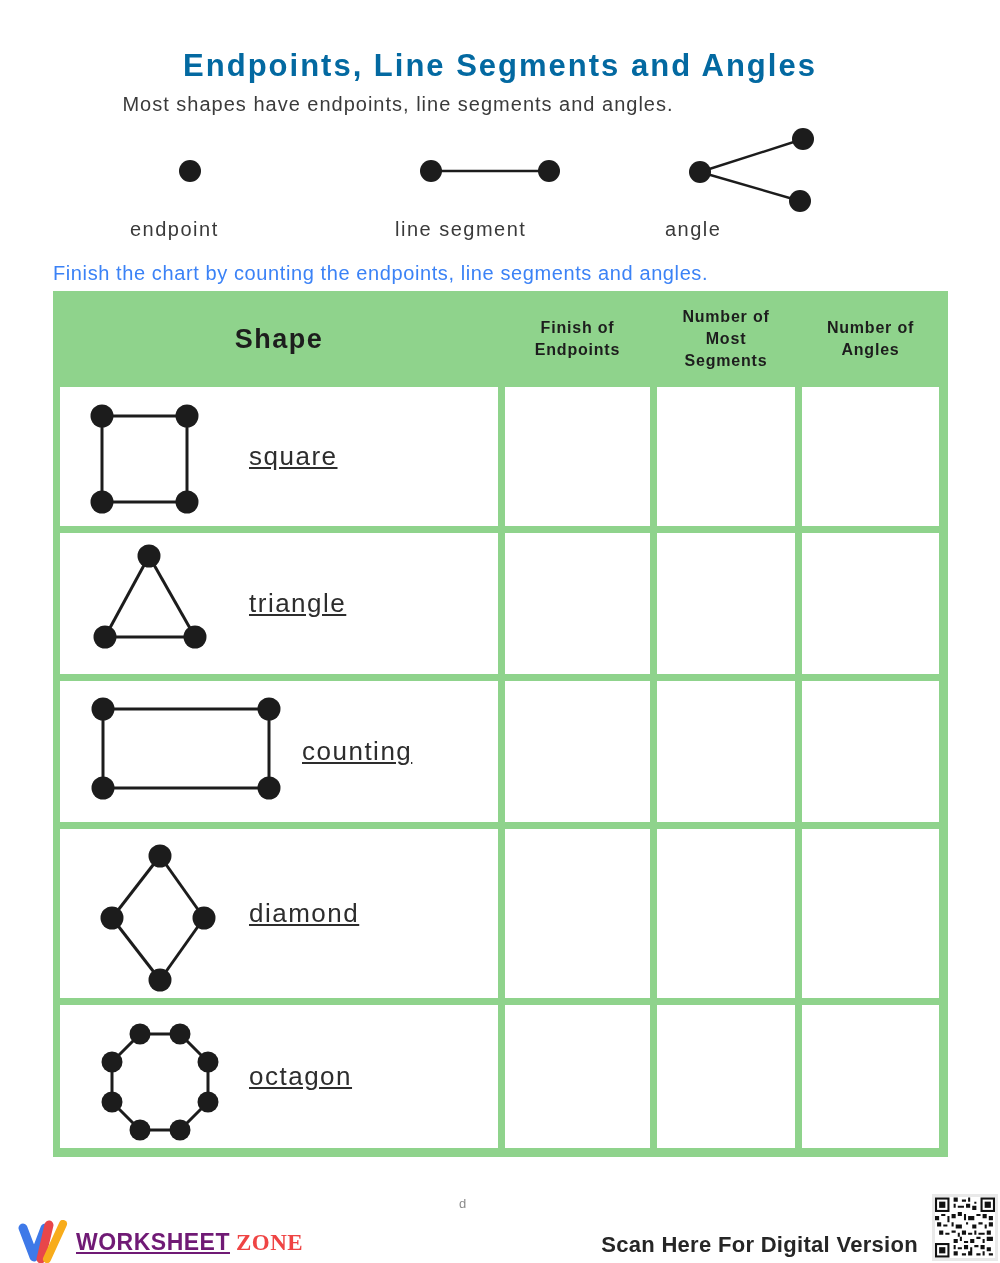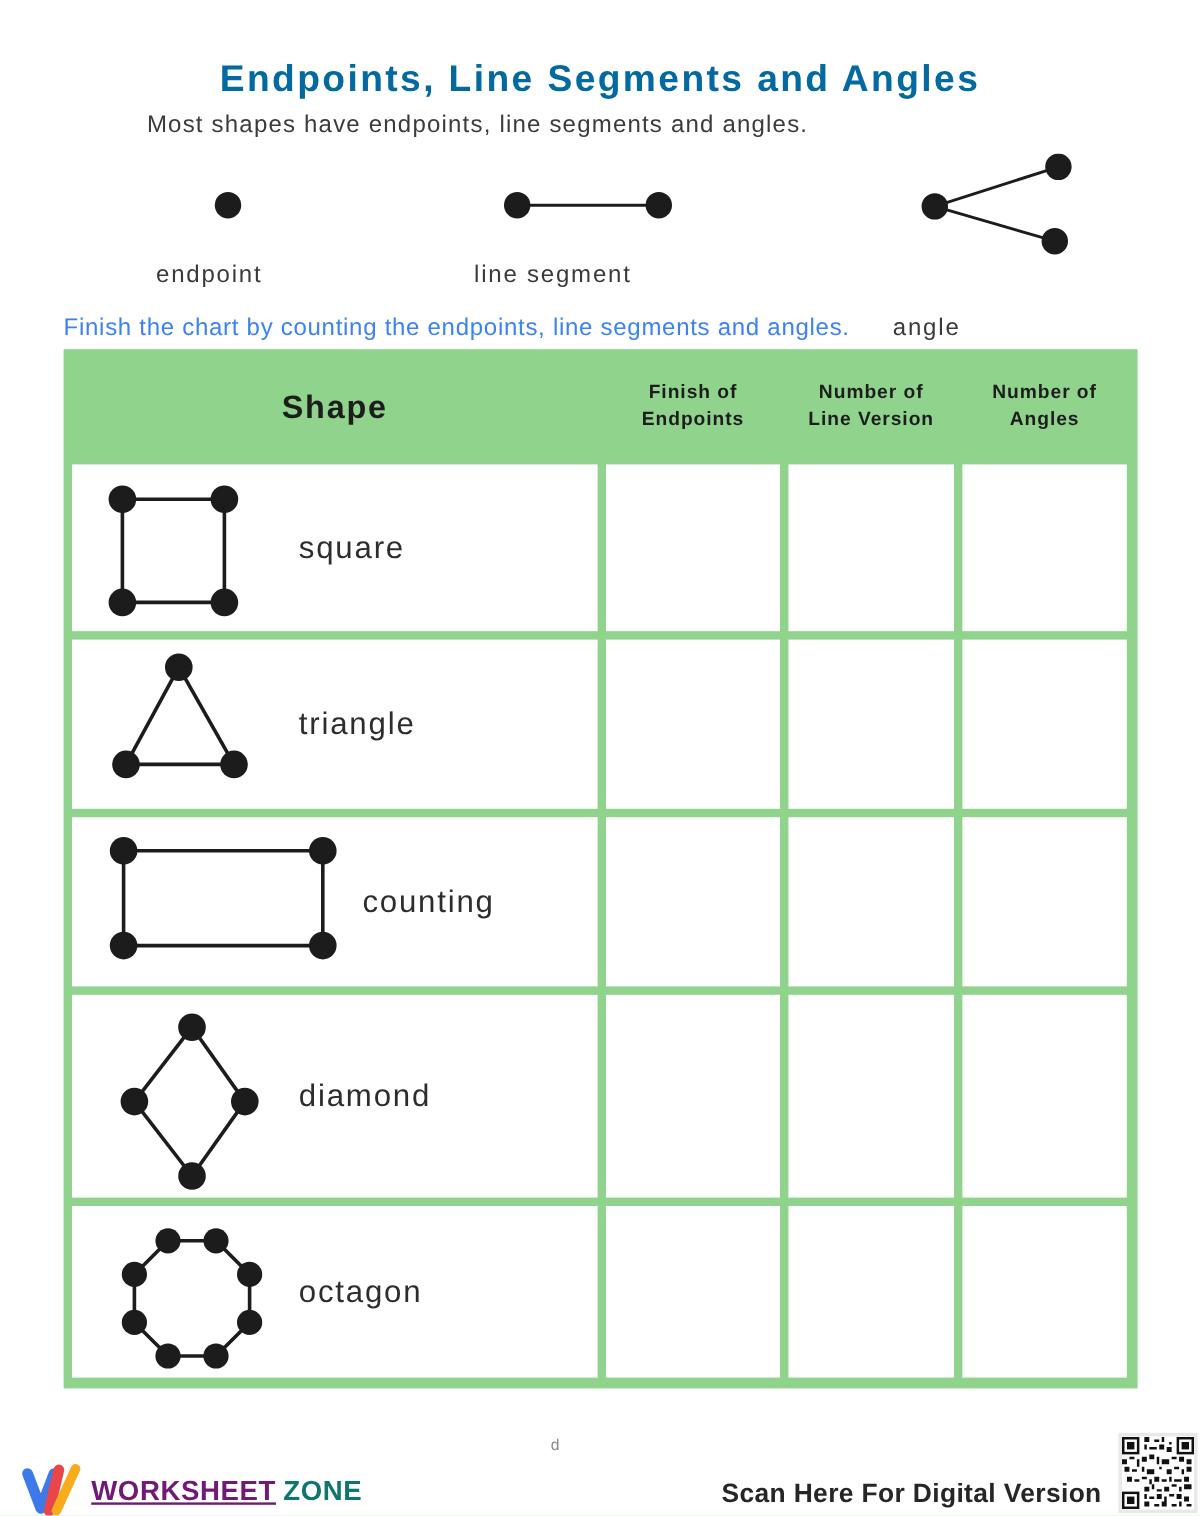--- a/index.html
+++ b/index.html
@@ -14,48 +14,48 @@
   .subtitle { position:absolute; top:93px; left:0; width:796px; text-align:center;
     font-size:20px; font-weight:400; letter-spacing:1px; color:#3b3b3b; }
 
   
   .examples { position:absolute; top:128px; left:0; width:1000px; height:118px; }
   .example { position:absolute; top:0; display:flex; flex-direction:column; }
   .example .fig { height:86px; display:flex; align-items:center; justify-content:center; }
   .fig-label { font-size:20px; letter-spacing:1.5px; color:#3a3a3a; margin-top:4px; }
   .ex-endpoint { left:130px; width:120px; }
   .ex-segment  { left:395px; width:190px; }
-  .ex-angle    { left:744px; width:172px;gap:44px; }
+  .ex-angle    { left:665px; width:172px; }
 
   .instruction { position:absolute; top:262px; left:53px; font-size:20px;
     letter-spacing:0.6px; color:#3b82f6; }
 
   
   .wtable { position:absolute; top:291px; left:53px; width:895px; height:866px;
     background:#8fd38c; display:grid;
     grid-template-columns:438px 145px 138px 137px;
     grid-template-rows:82px 139px 141px 141px 169px 143px;
     gap:7px; padding:7px; }
   .hcell { background:transparent; display:flex; flex-direction:column;
     align-items:center; justify-content:center; text-align:center;
     color:#1d1d1d; font-weight:bold; }
   .hcell.shape-h { font-size:27px; letter-spacing:1.5px; }
   .hcell.num-h { font-size:16px; line-height:22px; letter-spacing:0.8px; padding:0 8px; }
   .cell { background:#ffffff; }
   .shape-cell { display:flex; align-items:stretch; }
   .shape-cell svg { flex:0 0 auto; display:block; }
   .shape-label { align-self:center; margin-left:19px; font-size:26px; font-weight:300;
-    letter-spacing:1.5px; color:#2d2d2d; }
+    letter-spacing:1.5px; color:#2d2d2d;text-decoration:underline; }
   .shape-cell.rect-row .shape-label { margin-left:17px; }
 
   
   .brand { position:absolute; left:18px; top:1220px; display:flex; align-items:center; }
   .brand-text { font-size:23px; font-weight:800; letter-spacing:0.5px; margin-left:8px; }
   .brand-word1 { color:#701a75;text-decoration:underline; }
-  .brand-word2 { color:#0f766e; margin-left:6px; }
+  .brand-word2 { color:#ef4444; margin-left:6px;font-family:Liberation Serif, serif; }
   .scan-text { position:absolute; right:82px; top:1232px; font-size:22px;
     letter-spacing:0.3px; color:#262626;font-weight:bold; }
   .qr { position:absolute; right:2px; top:1194px; width:66px; height:67px;
     background:#e9e9e9; padding:3px; }
   .qr svg { width:60px; height:61px; background:#ffffff; display:block; }
   .artifact { position:absolute; left:459px; top:1196px; font-size:13px; color:#8a8a8a; }
 
   .ink { fill:#1c1c1c; }
   .wire { stroke:#1c1c1c; stroke-width:3; }
   .wire-thin { stroke:#1c1c1c; stroke-width:2.4; }
@@ -102,21 +102,21 @@
       <div class="fig-label">angle</div>
     </div>
   </div>
 
   <p class="instruction">Finish the chart by counting the endpoints, line segments and angles.</p>
 
   <div class="wtable">
 
     <div class="hcell shape-h">Shape</div>
     <div class="hcell num-h">Finish of Endpoints</div>
-    <div class="hcell num-h">Number of Line Version</div>
+    <div class="hcell num-h">Number of Most Segments</div>
     <div class="hcell num-h">Number of Angles</div>
 
     <div class="cell shape-cell">
       <svg width="170" height="139" viewBox="0 0 170 139">
         <line class="wire" x1="42" y1="29" x2="127" y2="29"></line>
         <line class="wire" x1="127" y1="29" x2="127" y2="115"></line>
         <line class="wire" x1="127" y1="115" x2="42" y2="115"></line>
         <line class="wire" x1="42" y1="115" x2="42" y2="29"></line>
         <circle class="ink" cx="42" cy="29" r="11.5"></circle>
           <circle class="ink" cx="127" cy="29" r="11.5"></circle>

